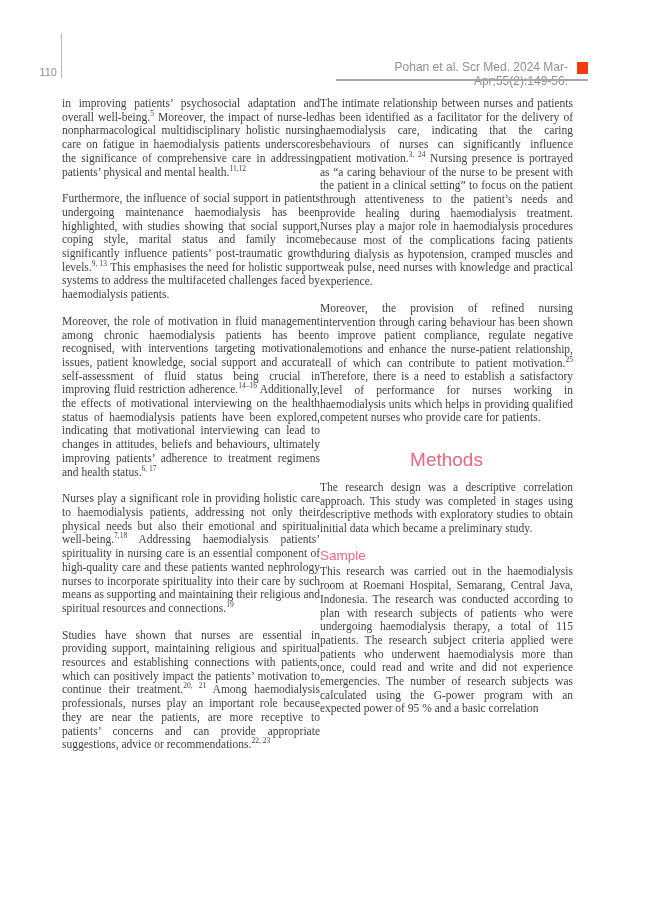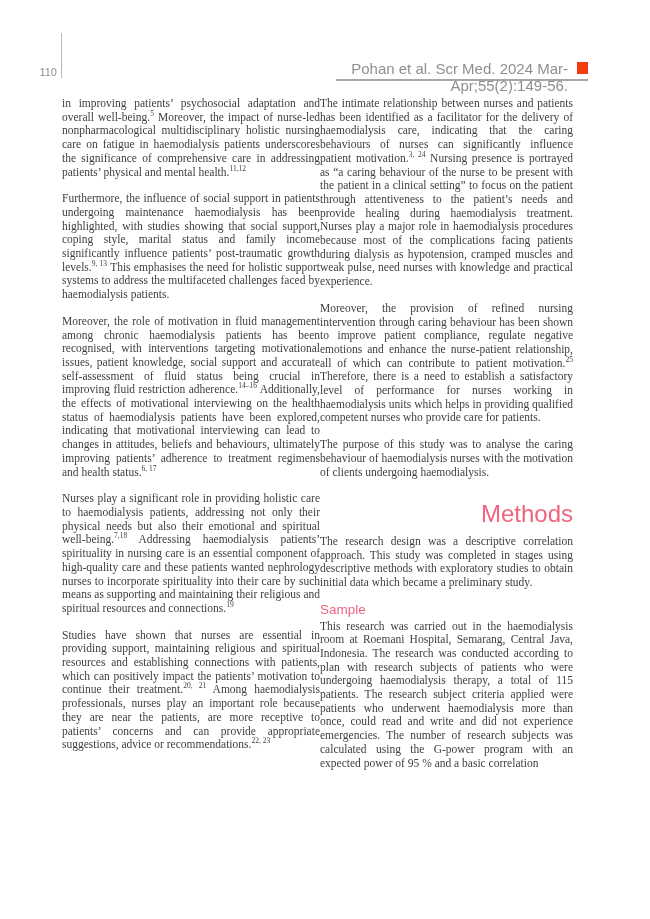--- a/index.html
+++ b/index.html
@@ -27,21 +27,21 @@
     font-family: "Liberation Sans", sans-serif;
     font-size: 11px;
     color: var(--muted, #8f8f8f);
   }
   .header-citation {
     position: absolute;
     top: 60px; left: 336px;
     width: 232px;
     text-align: right;
     font-family: "Liberation Sans", sans-serif;
-    font-size: 15px;
+    font-size: 12px;
     color: var(--muted, #8f8f8f);
   }
   .header-marker {
     position: absolute;
     top: 62px; left: 577px;
     width: 11px; height: 12px;
     background: var(--marker-red, #f23c10);
   }
   .header-rule {
     position: absolute;
@@ -60,23 +60,23 @@
     font-size: 11.5px;
     line-height: 13.7px;
   }
   .col-left  { width: 258px; }
   .col-right { width: 253px; }
   .col p { margin: 0 0 13px 0; }
   .col h2 {
     font-family: "Liberation Sans", sans-serif;
     font-weight: normal;
     color: var(--heading-pink, #f0647e);
-    font-size: 24px;
+    font-size: 19px;
     margin: 28px 0 14px 0;
-    text-align: right;
+    text-align: center;
   }
   .col h3 {
     font-family: "Liberation Sans", sans-serif;
     font-weight: normal;
     color: var(--heading-pink, #f0647e);
     font-size: 13.5px;
     margin: 4px 0 3px 0;
     text-align: left;
   }
   .col sup {
@@ -101,21 +101,20 @@
     <div class="col col-left">
         <p>in improving patients’ psychosocial adaptation and overall well-being.<sup>5</sup> Moreover, the impact of nurse-led nonpharmacological multidisciplinary holistic nursing care on fatigue in haemodialysis patients underscores the significance of comprehensive care in addressing patients’ physical and mental health.<sup>11,12</sup></p>
         <p>Furthermore, the influence of social support in patients undergoing maintenance haemodialysis has been highlighted, with studies showing that social support, coping style, marital status and family income significantly influence patients’ post-traumatic growth levels.<sup>9, 13</sup> This emphasises the need for holistic support systems to address the multifaceted challenges faced by haemodialysis patients.</p>
         <p>Moreover, the role of motivation in fluid management among chronic haemodialysis patients has been recognised, with interventions targeting motivational issues, patient knowledge, social support and accurate self-assessment of fluid status being crucial in improving fluid restriction adherence.<sup>14–16</sup> Additionally, the effects of motivational interviewing on the health status of haemodialysis patients have been explored, indicating that motivational interviewing can lead to changes in attitudes, beliefs and behaviours, ultimately improving patients’ adherence to treatment regimens and health status.<sup>6, 17</sup></p>
         <p>Nurses play a significant role in providing holistic care to haemodialysis patients, addressing not only their physical needs but also their emotional and spiritual well-being.<sup>7,18</sup> Addressing haemodialysis patients’ spirituality in nursing care is an essential component of high-quality care and these patients wanted nephrology nurses to incorporate spirituality into their care by such means as supporting and maintaining their religious and spiritual resources and connections.<sup>19</sup></p>
         <p>Studies have shown that nurses are essential in providing support, maintaining religious and spiritual resources and establishing connections with patients, which can positively impact the patients’ motivation to continue their treatment.<sup>20, 21</sup> Among haemodialysis professionals, nurses play an important role because they are near the patients, are more receptive to patients’ concerns and can provide appropriate suggestions, advice or recommendations.<sup>22, 23</sup></p>
       </div>
     <div class="col col-right">
         <p>The intimate relationship between nurses and patients has been identified as a facilitator for the delivery of haemodialysis care, indicating that the caring behaviours of nurses can significantly influence patient motivation.<sup>3, 24</sup> Nursing presence is portrayed as “a caring behaviour of the nurse to be present with the patient in a clinical setting” to focus on the patient through attentiveness to the patient’s needs and provide healing during haemodialysis treatment. Nurses play a major role in haemodialysis procedures because most of the complications facing patients during dialysis as hypotension, cramped muscles and weak pulse, need nurses with knowledge and practical experience.</p>
         <p>Moreover, the provision of refined nursing intervention through caring behaviour has been shown to improve patient compliance, regulate negative emotions and enhance the nurse-patient relationship, all of which can contribute to patient motivation.<sup>25</sup> Therefore, there is a need to establish a satisfactory level of performance for nurses working in haemodialysis units which helps in providing qualified competent nurses who provide care for patients.</p>
-        <p>The purpose of this study was to analyse the caring behaviour of haemodialysis nurses with the motivation of clients undergoing haemodialysis.</p>
         <h2>Methods</h2>
         <p>The research design was a descriptive correlation approach. This study was completed in stages using descriptive methods with exploratory studies to obtain initial data which became a preliminary study.</p>
         <h3>Sample</h3>
         <p>This research was carried out in the haemodialysis room at Roemani Hospital, Semarang, Central Java, Indonesia. The research was conducted according to plan with research subjects of patients who were undergoing haemodialysis therapy, a total of 115 patients. The research subject criteria applied were patients who underwent haemodialysis more than once, could read and write and did not experience emergencies. The number of research subjects was calculated using the G-power program with an expected power of 95 % and a basic correlation</p>
       </div>
   </div>
 
 </div>
 
 </body></html>

